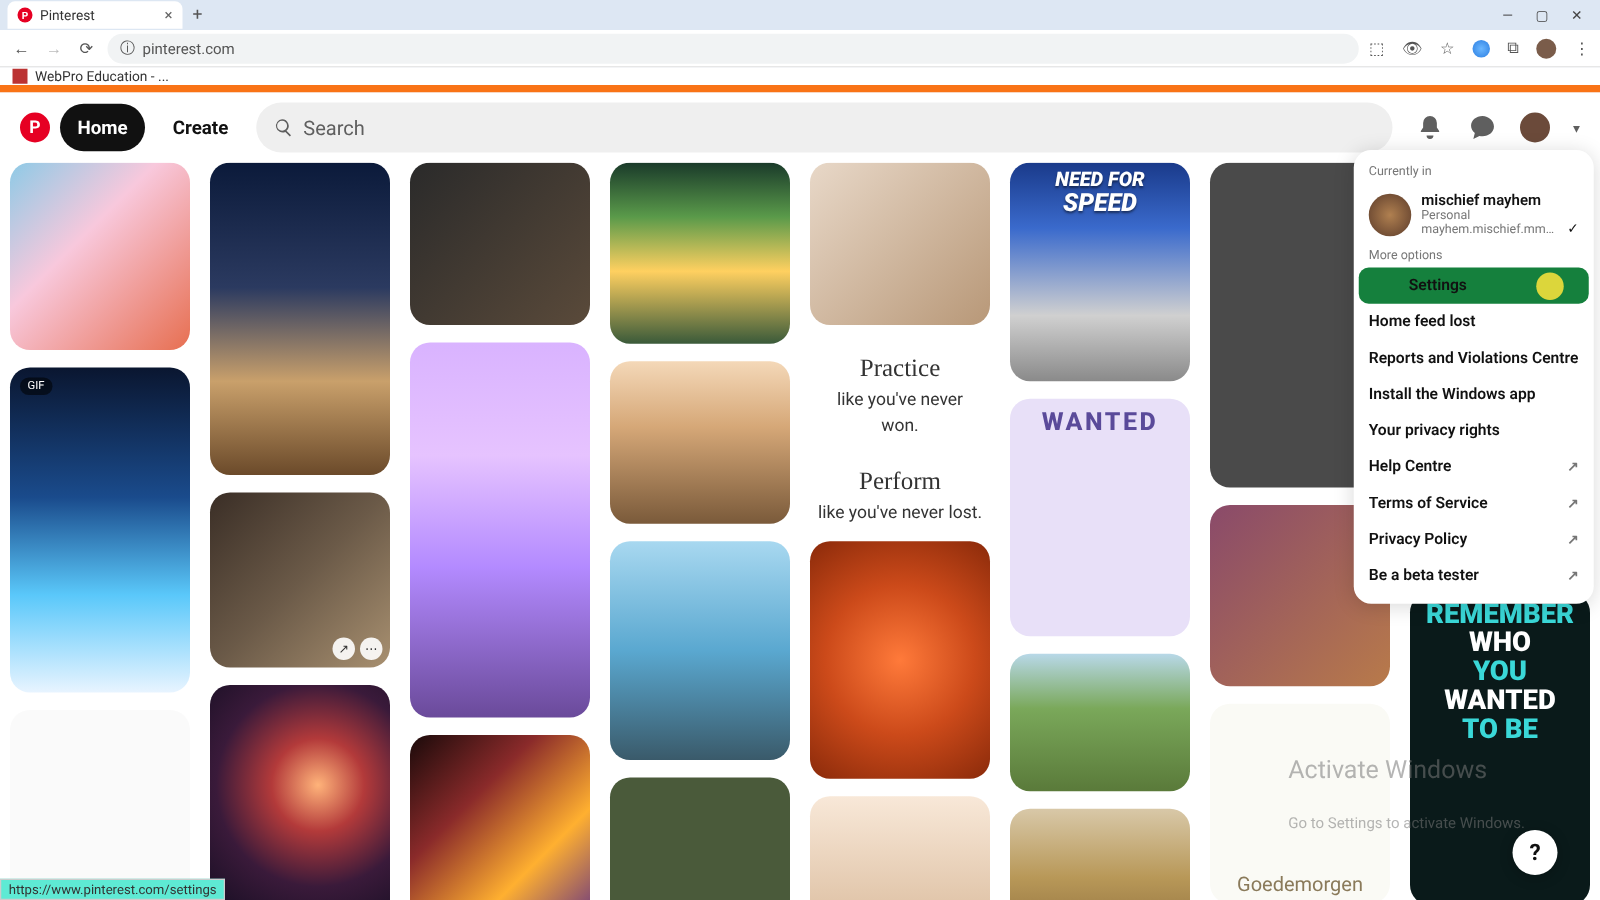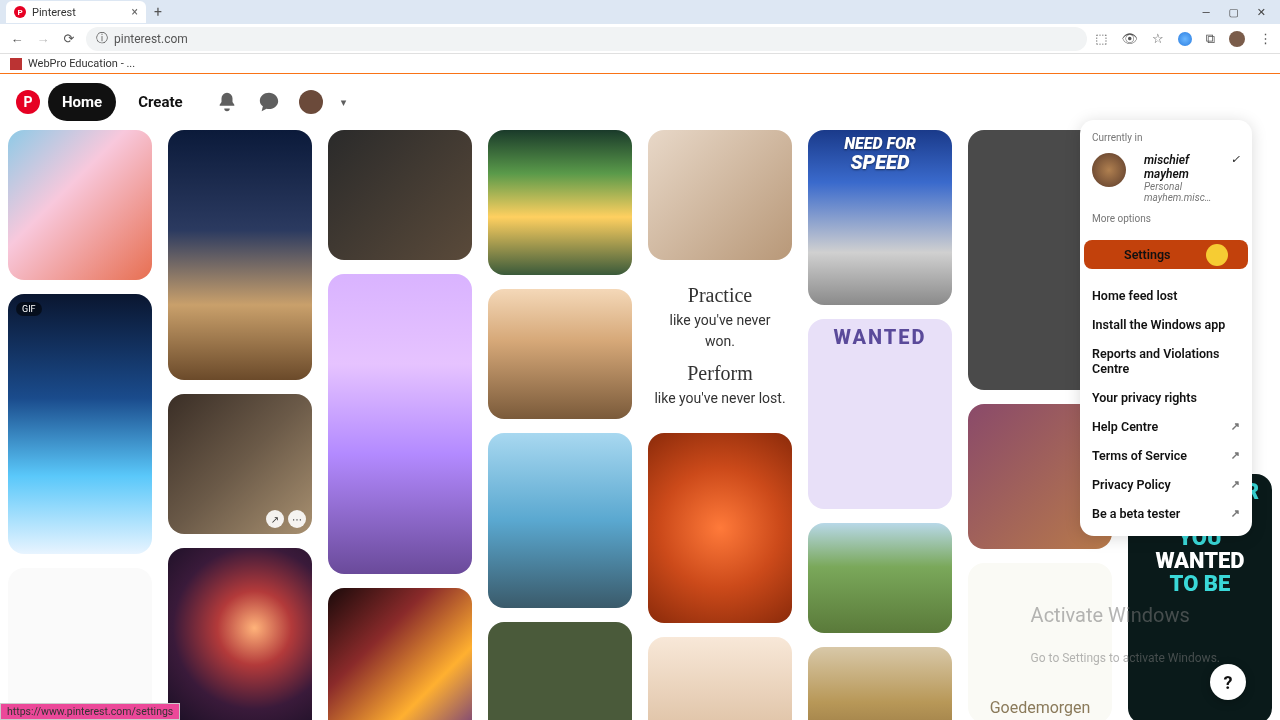--- a/index.html
+++ b/index.html
@@ -13,21 +13,21 @@
 .tab .close { margin-left: auto; color: #666; font-size: 12px; cursor: pointer; }
 .new-tab { color:#555; font-size: 14px; padding: 0 4px; cursor:pointer; }
 .window-controls { margin-left:auto; display:flex; gap: 18px; color:#444; font-size:11px; padding-right:8px;}
 .window-controls span{cursor:pointer;}
 .addr-bar { display:flex; align-items:center; height:30px; padding: 3px 8px; gap:8px; background:#fff; border-bottom:1px solid #e0e0e0;}
 .nav-btn { width:18px; height:18px; color:#555; display:flex; align-items:center; justify-content:center; font-size:13px; cursor:pointer;}
 .url-box { flex:1; background:#f1f3f4; border-radius:14px; height:24px; display:flex; align-items:center; padding:0 10px; gap:6px; font-size:12px; color:#555;}
 .addr-icons { display:flex; gap:14px; align-items:center; color:#555; font-size:13px;}
 .addr-icons .dot{width:14px;height:14px;border-radius:50%;background: radial-gradient(circle,#6bb7ff,#2a7de1);}
 .addr-icons .avatar-small{width:16px;height:16px;border-radius:50%;background:#7a5c4a;}
-.bookmarks-bar { height:20px; display:flex; align-items:center; padding:0 10px; gap:6px; font-size:11px; color:#333; background:#fff; border-bottom:1px solid #f97316;}
+.bookmarks-bar { height:20px; display:flex; align-items:center; padding:0 10px; gap:6px; font-size:11px; color:#333; background:#fff; border-bottom:6px solid #f97316;}
 .bookmarks-bar .bk-icon{width:12px;height:12px;background:#b33;}
 
 
 .p-header { position: absolute; top:74px; left:0; right:0; height:56px; display:flex; align-items:center; padding:0 16px; gap:8px; background:#fff; z-index:5;}
 .logo { width:24px; height:24px; border-radius:50%; background:#e60023; color:#fff; display:flex; align-items:center; justify-content:center; font-weight:bold; font-size:14px; cursor:pointer;}
 .nav-pill { padding: 10px 14px; border-radius:24px; font-size:15px; font-weight:700; cursor:pointer;}
 .nav-pill.active { background:#111; color:#fff;}
 .nav-pill.inactive { color:#111;}
 .search-box { flex:1; background:#efefef; border-radius:24px; height:40px; display:flex; align-items:center; padding:0 14px; gap:8px; color:#5f5f5f;}
 .search-box svg{width:16px;height:16px;fill:#5f5f5f;}
@@ -71,43 +71,43 @@
 .bg-friends{background:linear-gradient(135deg,#8a4a6a,#b87a4a);}
 .bg-cat{background:#fafaf5;color:#8a7a5a;}
 .bg-nike{background:#0a1a1a;color:#3ad8d8;}
 
 .quote-inner{font-size:14px;line-height:1.5;color:#333;}
 .quote-inner b{display:block;font-family:'Brush Script MT',cursive;font-size:20px;font-weight:normal;}
 .english-inner{font-size:20px;font-weight:800;letter-spacing:2px;}
 .nike-inner{font-size:22px;font-weight:900;line-height:1.05;text-align:center;}
 
 
-.dropdown { position:absolute; top:120px; right:28px; width:172px; background:#fff; border-radius:14px; box-shadow:0 2px 16px rgba(0,0,0,0.15); z-index:20; padding:8px 0; font-size:13px;}
+.dropdown { position:absolute; top:120px; right:5px; width:192px; background:#fff; border-radius:14px; box-shadow:0 2px 16px rgba(0,0,0,0.15); z-index:20; padding:8px 0; font-size:13px;}
 .dd-section-label { font-size:10px; color:#767676; padding: 4px 12px;}
-.dd-account { display:flex; align-items:flex-start; gap:18px; padding:6px 12px; cursor:pointer;font-style:italic;}
+.dd-account { display:flex; align-items:flex-end; gap:8px; padding:6px 12px; cursor:pointer;}
 .dd-account .av{width:34px;height:34px;border-radius:50%;background:radial-gradient(circle,#b08050,#5a3a2a);flex-shrink:0;}
 .dd-account .info{flex:1;min-width:0;}
 .dd-account .name{font-weight:600;font-size:12px;color:#111;}
 .dd-account .meta{font-size:10px;color:#767676;white-space:nowrap;overflow:hidden;text-overflow:ellipsis;}
 .dd-account .check{color:#111;font-size:11px;}
 .dd-item { display:flex; align-items:center; justify-content:space-between; padding:7px 12px; color:#111; font-weight:600; font-size:12.5px; cursor:pointer;}
-.dd-item.hl { background:#c2410c; border-radius:8px; margin:12px 4px; position:relative;padding-left:40px;}
+.dd-item.hl { background:#15803d; border-radius:8px; margin:0 4px; position:relative;padding-left:40px;}
 .dd-item .ext{color:#767676;font-size:11px;}
 .highlight-dot{position:absolute;right:20px;top:4px;width:22px;height:22px;border-radius:50%;background:#ffe53b;opacity:0.85;}
 
 
 .help-btn { position:absolute; bottom:20px; right:34px; width:36px; height:36px; border-radius:50%; background:#fff; box-shadow:0 2px 10px rgba(0,0,0,0.25); display:flex; align-items:center; justify-content:center; font-size:18px; font-weight:700; color:#111; cursor:pointer; z-index:15;}
 
 
 .watermark { position:absolute; bottom:55px; right:60px; color:rgba(120,120,120,0.55); z-index:8; pointer-events:none;}
 .watermark .t1{font-size:20px;}
 .watermark .t2{font-size:12px;margin-top:24px;}
 
 
-.status-bar { position:absolute; bottom:0; left:0; background:#ec4899; border:1px solid #ccc; font-size:10.5px; color:#333; padding:1px 6px; z-index:30;}
+.status-bar { position:absolute; bottom:0; left:0; background:#5eead4; border:1px solid #ccc; font-size:10.5px; color:#333; padding:1px 6px; z-index:30;}
 </style>
 </head>
 <body>
 
 <div class="browser-chrome">
   <div class="tabs-bar">
     <div class="tab">
       <span class="favicon">P</span>
       <span>Pinterest</span>
       <span class="close">×</span>
@@ -140,20 +140,26 @@
   <div class="bookmarks-bar">
     <span class="bk-icon"></span>
     <span>WebPro Education - ...</span>
   </div>
 </div>
 
 <div class="p-header">
   <div class="logo">P</div>
   <div class="nav-pill active">Home</div>
   <div class="nav-pill inactive">Create</div>
+  <div class="search-box">
+    <svg viewBox="0 0 24 24">
+        <path d="M10 2a8 8 0 015.3 13.9l5.4 5.4-1.4 1.4-5.4-5.4A8 8 0 1110 2zm0 2a6 6 0 100 12 6 6 0 000-12z"></path>
+      </svg>
+    <span>Search</span>
+  </div>
   <div class="header-icons">
     <div class="ic">
         <svg width="22" height="22" viewBox="0 0 24 24" fill="#5f5f5f">
           <path d="M12 2a6 6 0 00-6 6v4l-2 3v1h16v-1l-2-3V8a6 6 0 00-6-6zm0 20a3 3 0 003-3H9a3 3 0 003 3z"></path>
         </svg>
       </div>
     <div class="ic">
         <svg width="22" height="22" viewBox="0 0 24 24" fill="#5f5f5f">
           <path d="M12 2C6.5 2 2 5.8 2 10.5c0 2.5 1.3 4.7 3.3 6.2L4 22l5.3-2.6c.9.2 1.8.3 2.7.3 5.5 0 10-3.8 10-8.5S17.5 2 12 2z"></path>
         </svg>
@@ -191,21 +197,21 @@
       <div class="pin bg-fairy" style="height:145px"></div>
       <div class="pin bg-temple" style="height:130px"></div>
       <div class="pin bg-sea" style="height:175px"></div>
       <div class="pin bg-olive" style="height:120px"></div>
     </div>
     <div class="col">
       <div class="pin bg-pinch" style="height:130px"></div>
       <div class="pin bg-quote" style="height:145px">
         <div class="quote-inner">
           <b>Practice</b><span>like you've never won.</span>
-          <b style="margin-top:6px">Perform</b><span>like you've never lost.</span>
+          <b style="margin-top:18px">Perform</b><span>like you've never lost.</span>
         </div>
       </div>
       <div class="pin bg-food" style="height:190px"></div>
       <div class="pin bg-guy" style="height:120px"></div>
     </div>
     <div class="col">
       <div class="pin bg-nfs" style="height:175px">
         <div style="font-weight:900;font-style:italic;color:#fff;line-height:1;text-shadow:0 1px 2px rgba(0,0,0,.5)">
           <div style="font-size:16px">NEED FOR</div>
           <div style="font-size:20px">SPEED</div>
@@ -253,24 +259,24 @@
   <div class="dd-section-label">More options</div>
   <div id="dd-items">
       <div class="dd-item hl">
         <span>Settings</span>
         <span class="highlight-dot"></span>
       </div>
       <div class="dd-item">
         <span>Home feed lost</span>
       </div>
       <div class="dd-item">
+        <span>Reports and Violations Centre</span>
+      </div>
+      <div class="dd-item">
         <span>Install the Windows app</span>
-      </div>
-      <div class="dd-item">
-        <span>Reports and Violations Centre</span>
       </div>
       <div class="dd-item">
         <span>Your privacy rights</span>
       </div>
       <div class="dd-item">
         <span>Help Centre</span>
         <span class="ext">↗</span>
       </div>
       <div class="dd-item">
         <span>Terms of Service</span>

